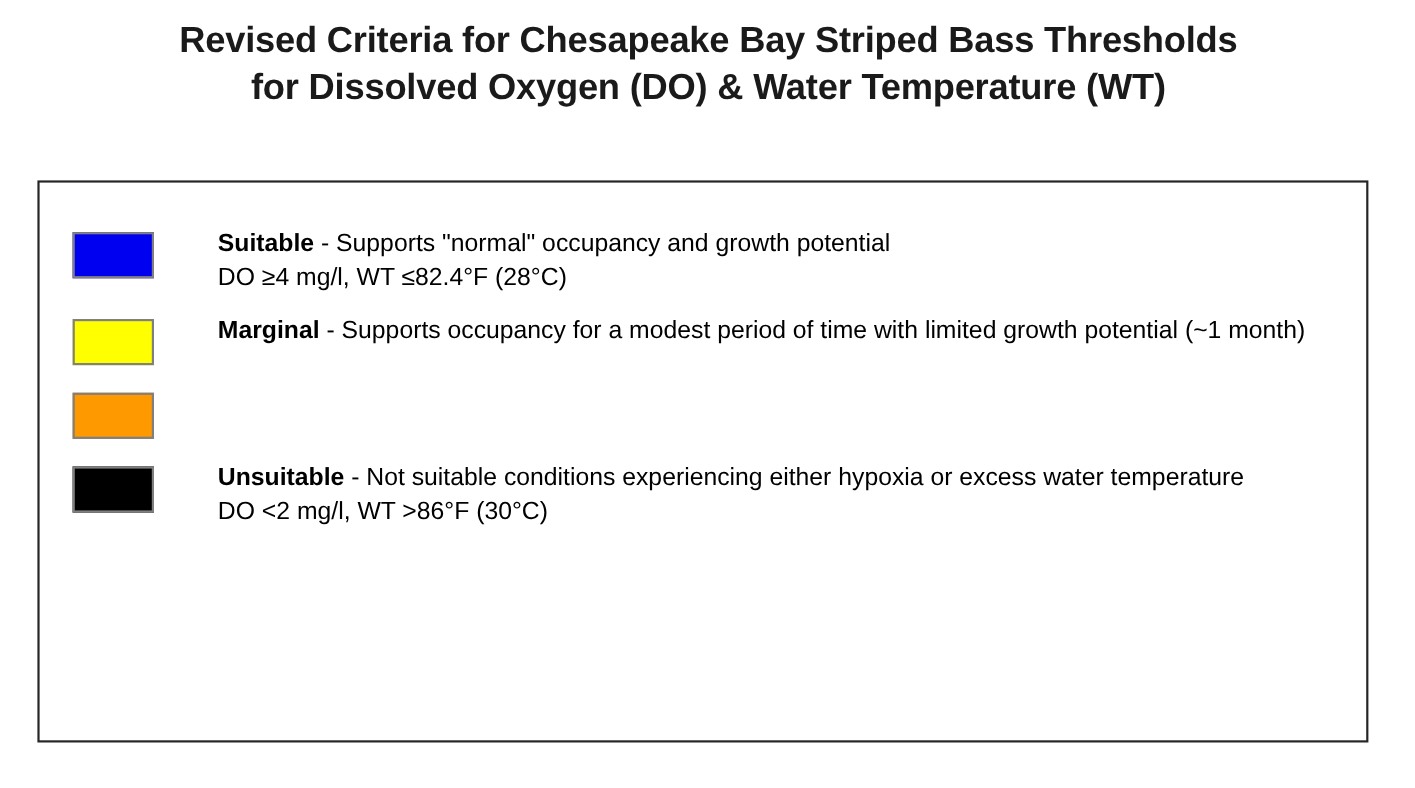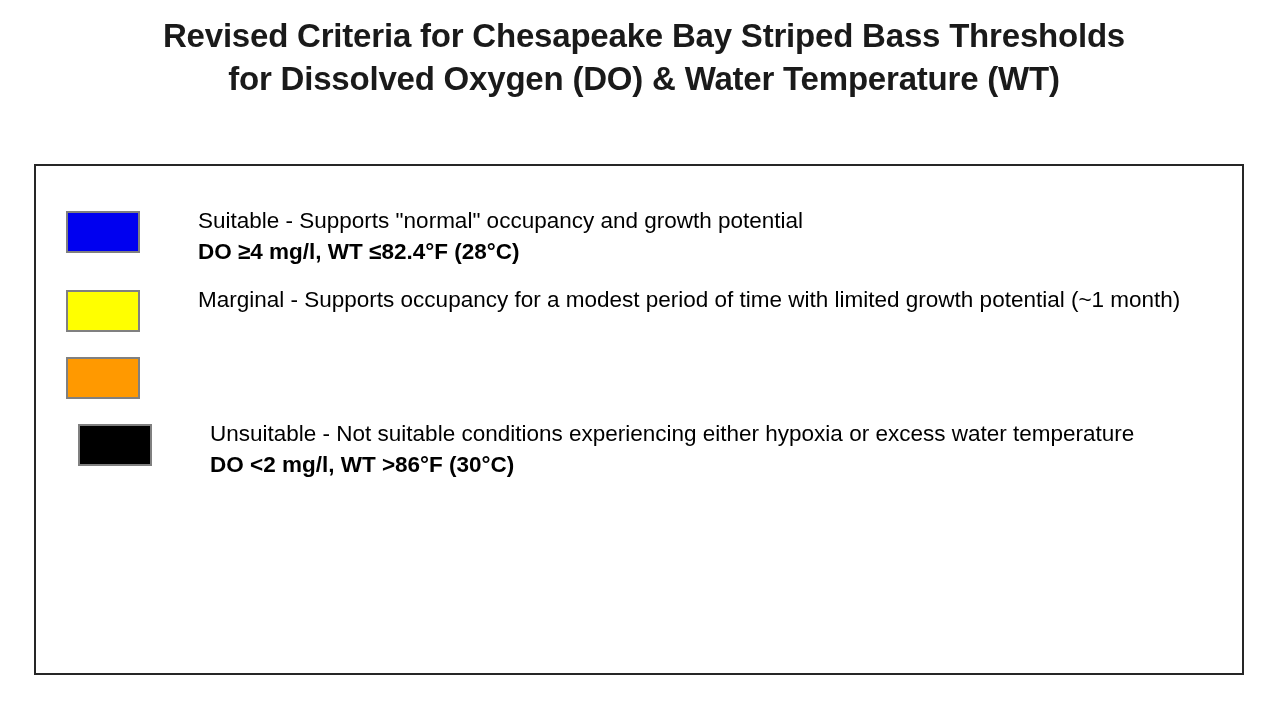--- a/index.html
+++ b/index.html
@@ -59,51 +59,50 @@
   }
 
   .legend-item {
     position: relative;
     display: block;
     margin-bottom: 17px;
     min-height: 50px;
   }
   .legend-item:last-child {
     margin-bottom: 0;
-    margin-left: 12px;
   }
 
   .swatch {
     position: absolute;
     left: 0;
     top: 6px;
     width: 74px;
     height: 42px;
     box-sizing: border-box;
     border: 2px solid #808080;
   }
 
   .legend-text {
     margin-left: 132px;
     font-size: 22.5px;
     line-height: 31px;
     color: #000000;
   }
 
   .legend-term {
-    font-weight: normal;
+    font-weight: bold;
   }
 
   .legend-desc {
     font-weight: normal;
   }
 
   .legend-spec {
     display: block;
-    font-weight: bold;
+    font-weight: normal;
   }
 </style>
 </head>
 <body>
 
 <div class="slide">
 
   <div class="title">
     <span class="title-line">Revised Criteria for Chesapeake Bay Striped Bass Thresholds</span>
     <span class="title-line">for Dissolved Oxygen (DO) &amp; Water Temperature (WT)</span>

